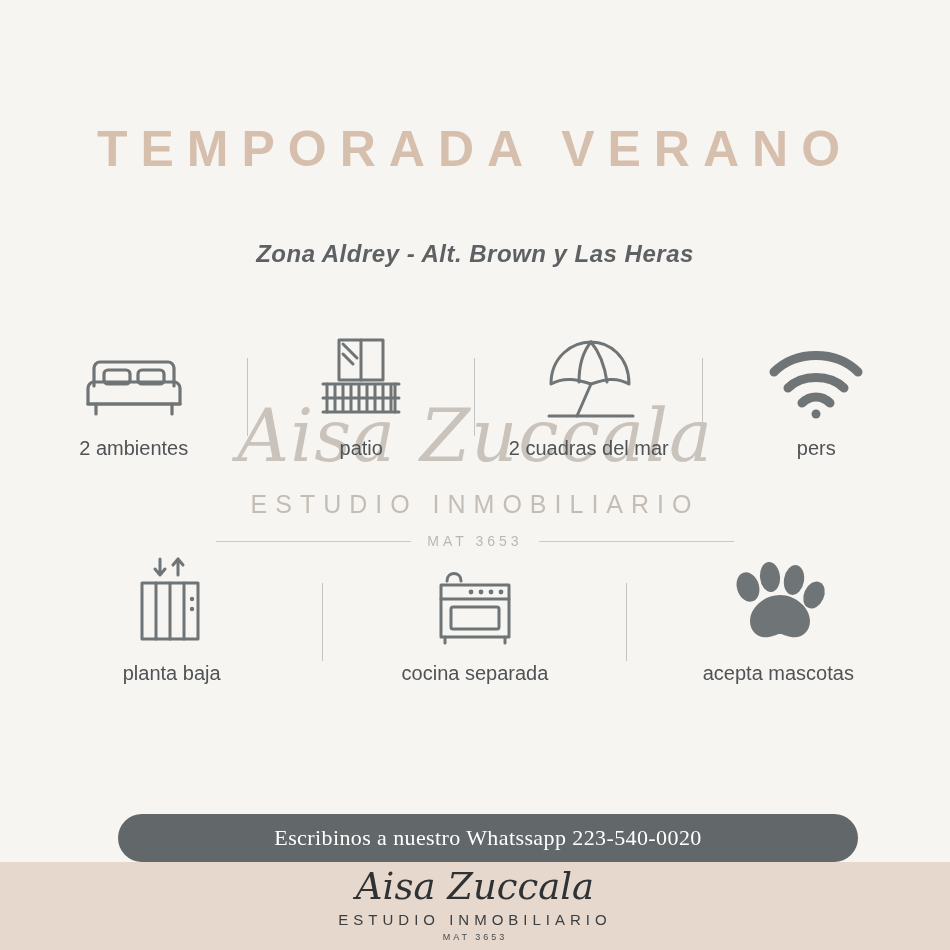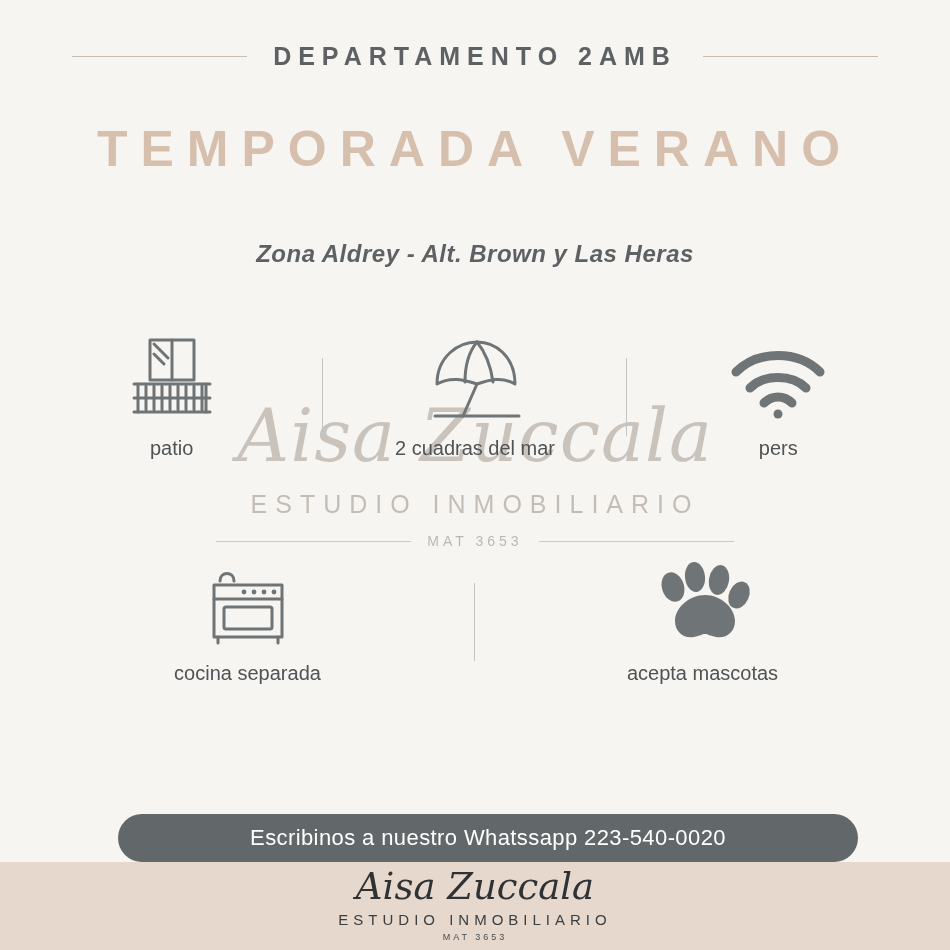--- a/index.html
+++ b/index.html
@@ -168,20 +168,21 @@
     width: 740px;
     height: 48px;
     background: #62676a;
     border-radius: 24px;
     color: #ffffff;
     display: flex;
     align-items: center;
     justify-content: center;
     font-size: 22px;
     letter-spacing: 0.4px;
+    font-family: Liberation Serif, serif;
   }
 
   
   .footer {
     position: absolute;
     left: 0;
     bottom: 0;
     width: 950px;
     height: 88px;
     background: #e6d8cd;
@@ -212,44 +213,55 @@
     color: #4a4d4f;
   }
 
   svg { display: block; }
 </style>
 </head>
 <body>
 
 <div class="poster">
 
-  <div class="eyebrow-row">
-    <div class="eyebrow-rule"></div>
-    <div class="eyebrow-text">DEPARTAMENTO 2AMB</div>
-    <div class="eyebrow-rule"></div>
-  </div>
 
   <div class="title-main">TEMPORADA VERANO</div>
 
   <div class="subtitle">Zona  Aldrey -  Alt. Brown  y Las Heras</div>
 
   <div class="watermark">
     <div class="wm-script">Aisa Zuccala</div>
     <div class="wm-sub">ESTUDIO INMOBILIARIO</div>
     <div class="wm-mat-row">
       <div class="wm-mat-rule"></div>
       <div class="wm-mat">MAT 3653</div>
       <div class="wm-mat-rule"></div>
     </div>
   </div>
 
   <div class="features">
 
     <div class="feat-row">
 
+      <div class="feat">
+        <div class="feat-icon">
+          <svg width="100" height="74" viewBox="0 0 100 74">
+            <g fill="none" stroke="#6f7476" stroke-width="3.2" stroke-linecap="round" stroke-linejoin="round">
+              <path d="M10 38 V20 a6 6 0 0 1 6-6 h68 a6 6 0 0 1 6 6 v18"></path>
+              <rect x="20" y="22" width="26" height="14" rx="4"></rect>
+              <rect x="54" y="22" width="26" height="14" rx="4"></rect>
+              <path d="M4 56 h92"></path>
+              <path d="M4 40 a6 6 0 0 1 6-6 h80 a6 6 0 0 1 6 6 v16 h-92 z"></path>
+              <path d="M12 56 v10 M88 56 v10"></path>
+            </g>
+          </svg>
+        </div>
+        <div class="feat-label">2 ambientes</div>
+        <div class="vdiv"></div>
+      </div>
 
       <div class="feat">
         <div class="feat-icon">
           <svg width="104" height="86" viewBox="0 0 104 86">
             <g fill="none" stroke="#6f7476" stroke-width="3" stroke-linecap="round" stroke-linejoin="round">
               <rect x="30" y="4" width="44" height="40"></rect>
               <path d="M52 4 v40"></path>
               <path d="M34 8 L48 22 M34 18 L44 28"></path>
               <path d="M14 48 h76"></path>
               <path d="M18 48 v28 M86 48 v28"></path>
@@ -291,20 +303,37 @@
           </svg>
         </div>
         <div class="feat-label">pers</div>
 
       </div>
 
     </div>
 
     <div class="feat-row second">
 
+      <div class="feat">
+        <div class="feat-icon">
+          <svg width="92" height="92" viewBox="0 0 92 92">
+            <g fill="none" stroke="#6f7476" stroke-width="3" stroke-linecap="round" stroke-linejoin="round">
+              <path d="M34 4 v16 M34 20 l-5 -6 M34 20 l5 -6"></path>
+              <path d="M52 20 v-16 M52 4 l-5 6 M52 4 l5 6"></path>
+              <rect x="16" y="28" width="56" height="56"></rect>
+              <path d="M44 28 v56"></path>
+              <path d="M30 28 v56 M58 28 v56"></path>
+              <circle cx="66" cy="44" r="2.2" fill="#6f7476" stroke="none"></circle>
+              <circle cx="66" cy="54" r="2.2" fill="#6f7476" stroke="none"></circle>
+            </g>
+          </svg>
+        </div>
+        <div class="feat-label">planta baja</div>
+        <div class="vdiv"></div>
+      </div>
 
 
       <div class="feat">
         <div class="feat-icon">
           <svg width="104" height="86" viewBox="0 0 104 86">
             <g fill="none" stroke="#6f7476" stroke-width="3" stroke-linecap="round" stroke-linejoin="round">
               <path d="M24 20 C24 10 38 10 38 20"></path>
               <path d="M18 24 h68 v52 h-68 z"></path>
               <path d="M18 38 h68"></path>
               <rect x="28" y="46" width="48" height="22" rx="2"></rect>

